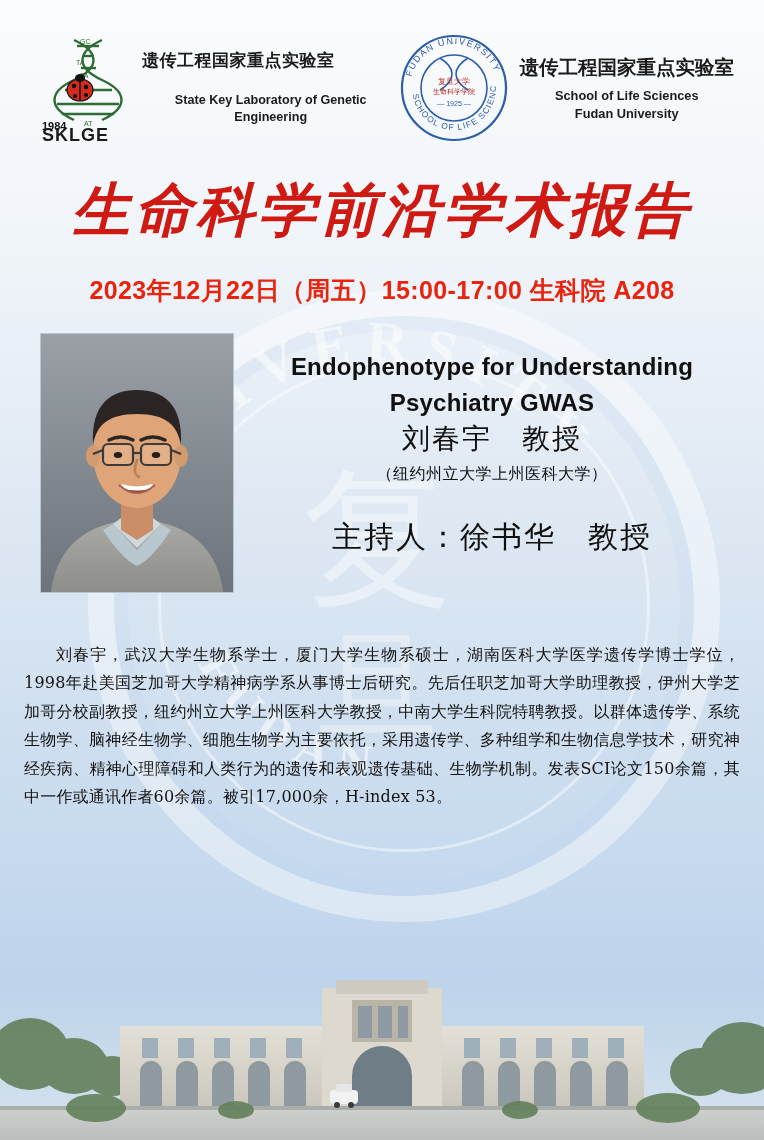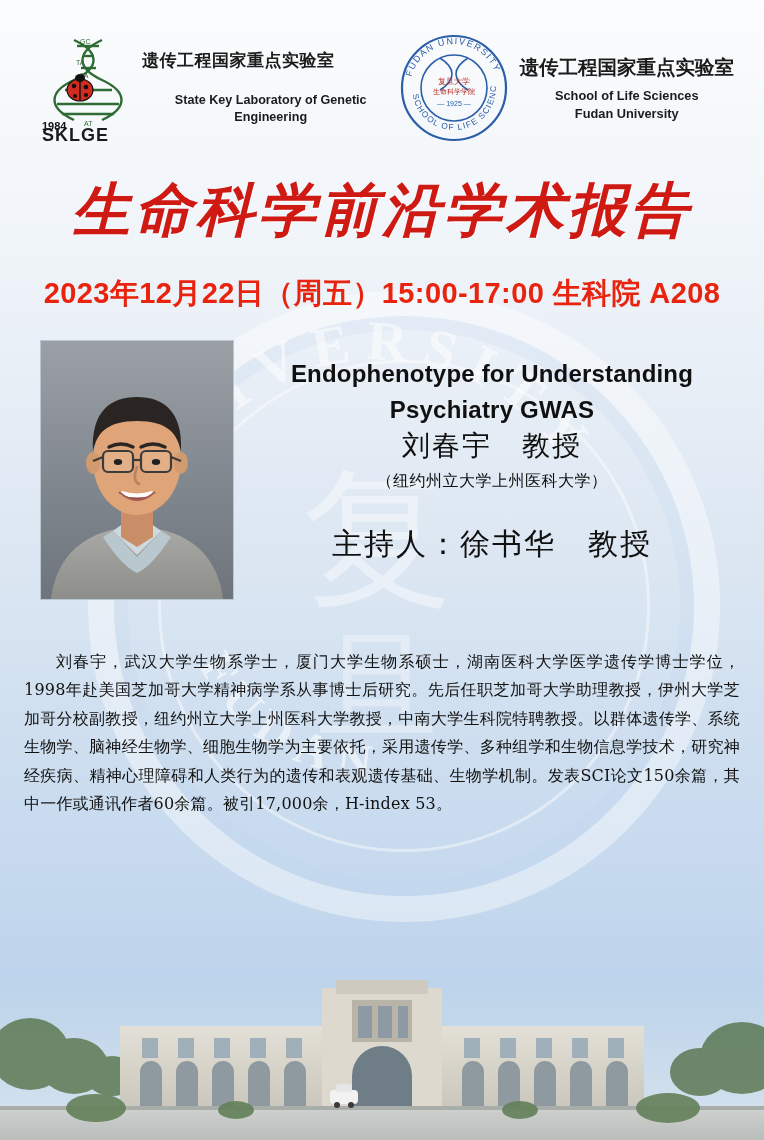--- a/index.html
+++ b/index.html
@@ -106,21 +106,21 @@
     font-style: italic;
     color: #cf1a14;
     letter-spacing: 4px;
     text-shadow: 1px 1px 0 rgba(255,255,255,.7);
   }
   .datetime {
     position: relative;
     z-index: 3;
     text-align: center;
     margin-top: 24px;
-    font-size: 29px;
+    font-size: 25px;
     font-weight: bold;
     color: #e8240f;
     letter-spacing: .4px;
   }
 
   
   .speaker-row {
     position: relative;
     z-index: 3;
     display: flex;

